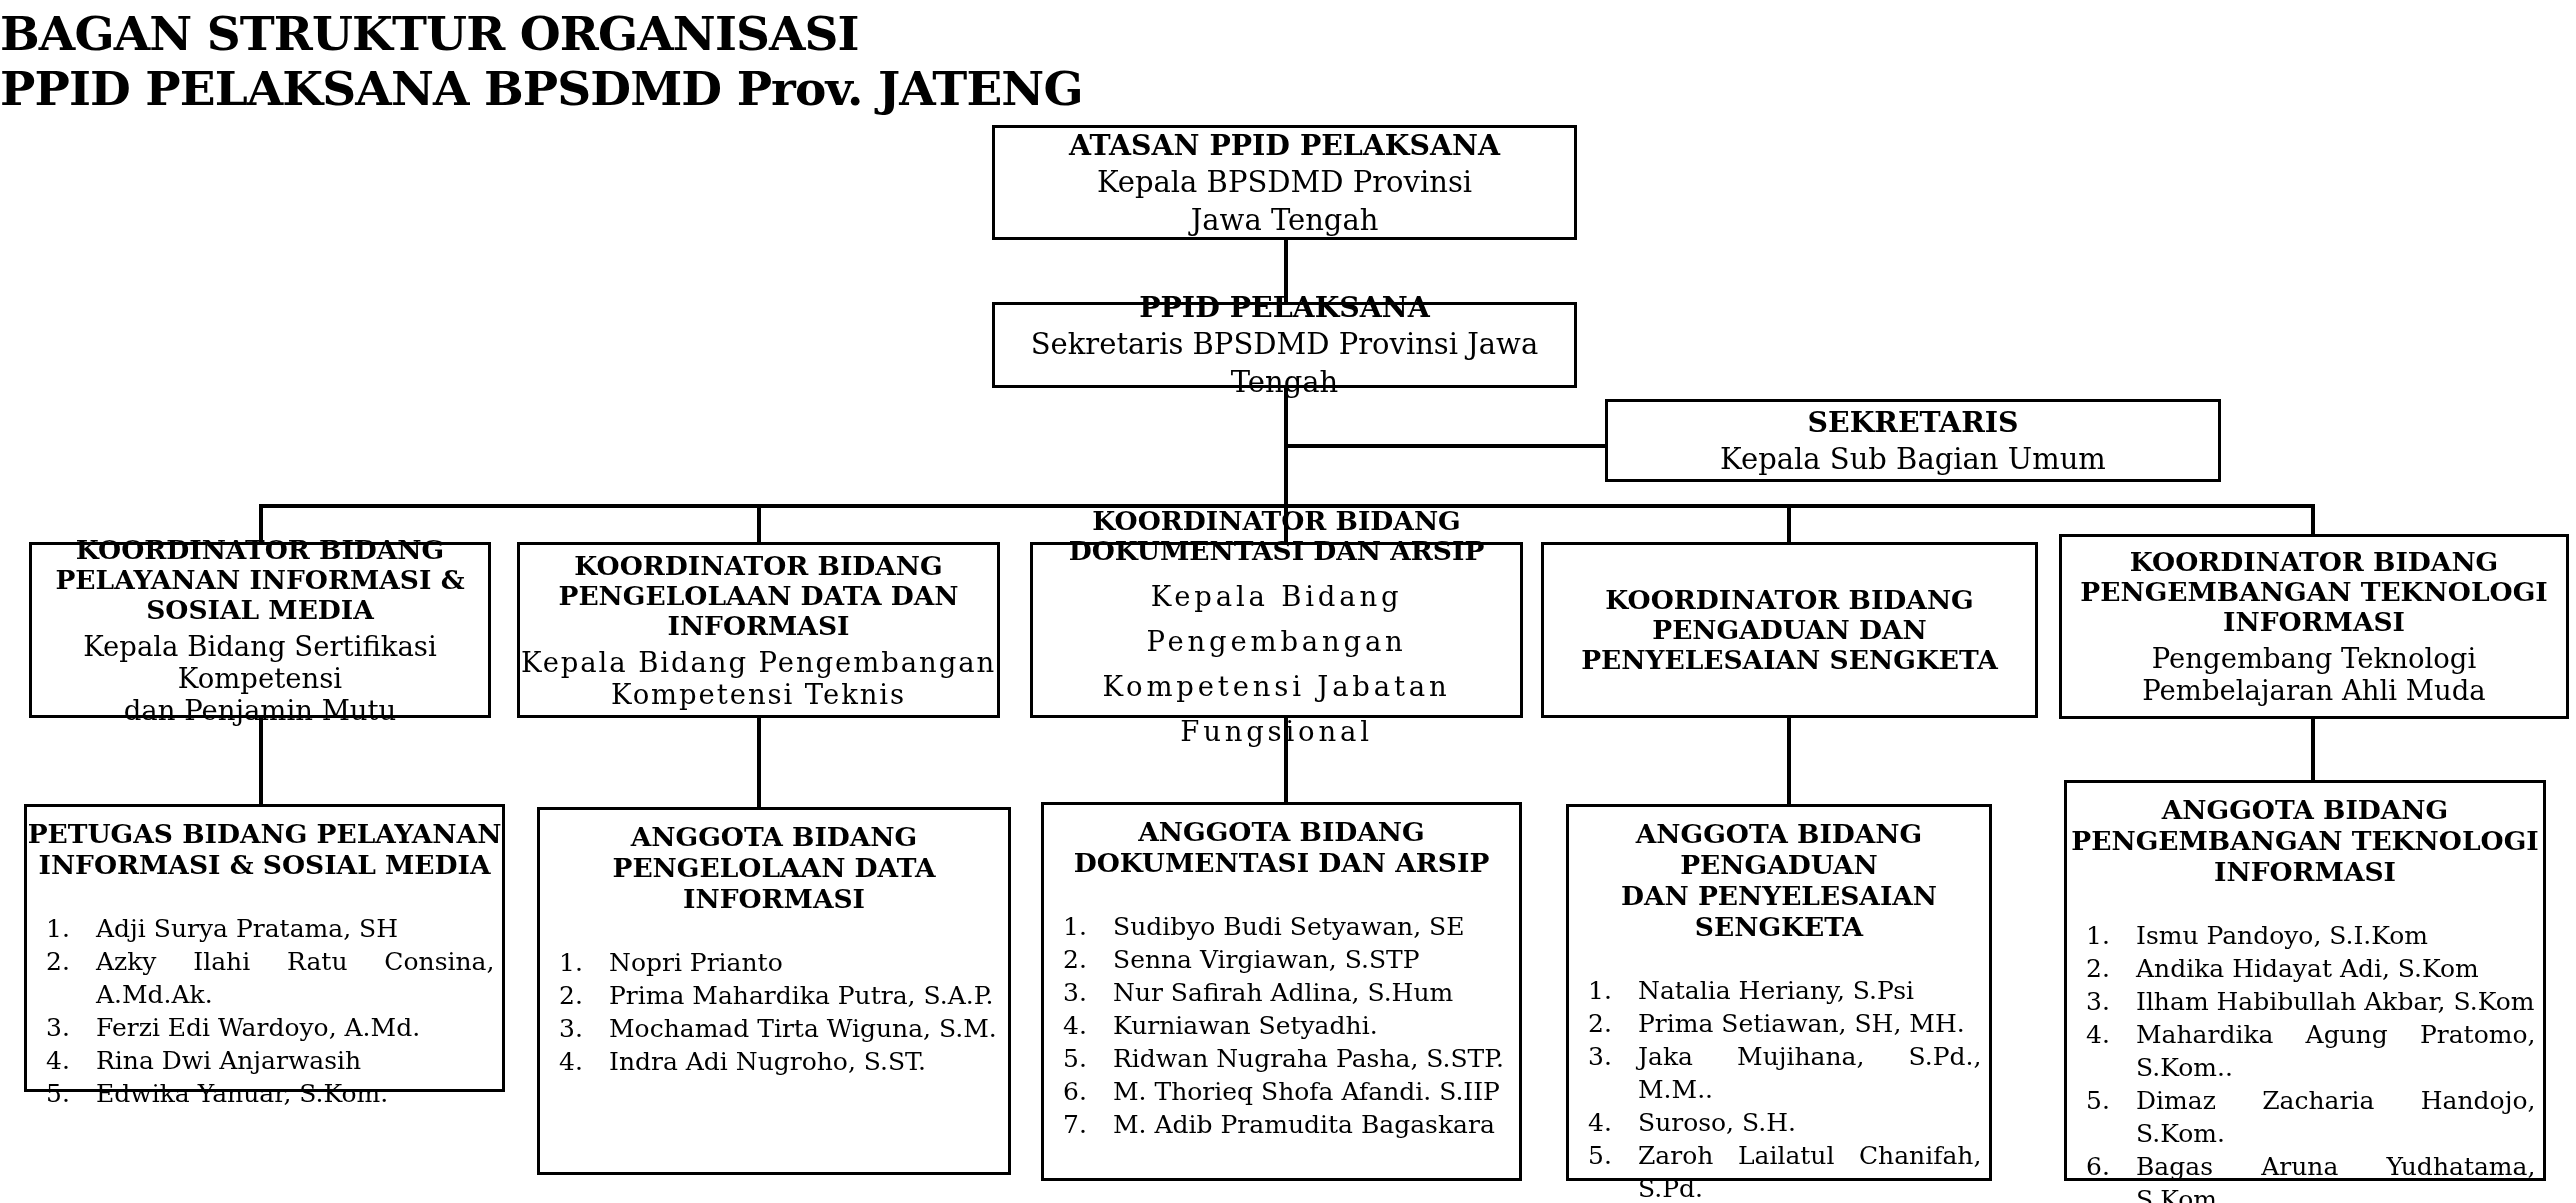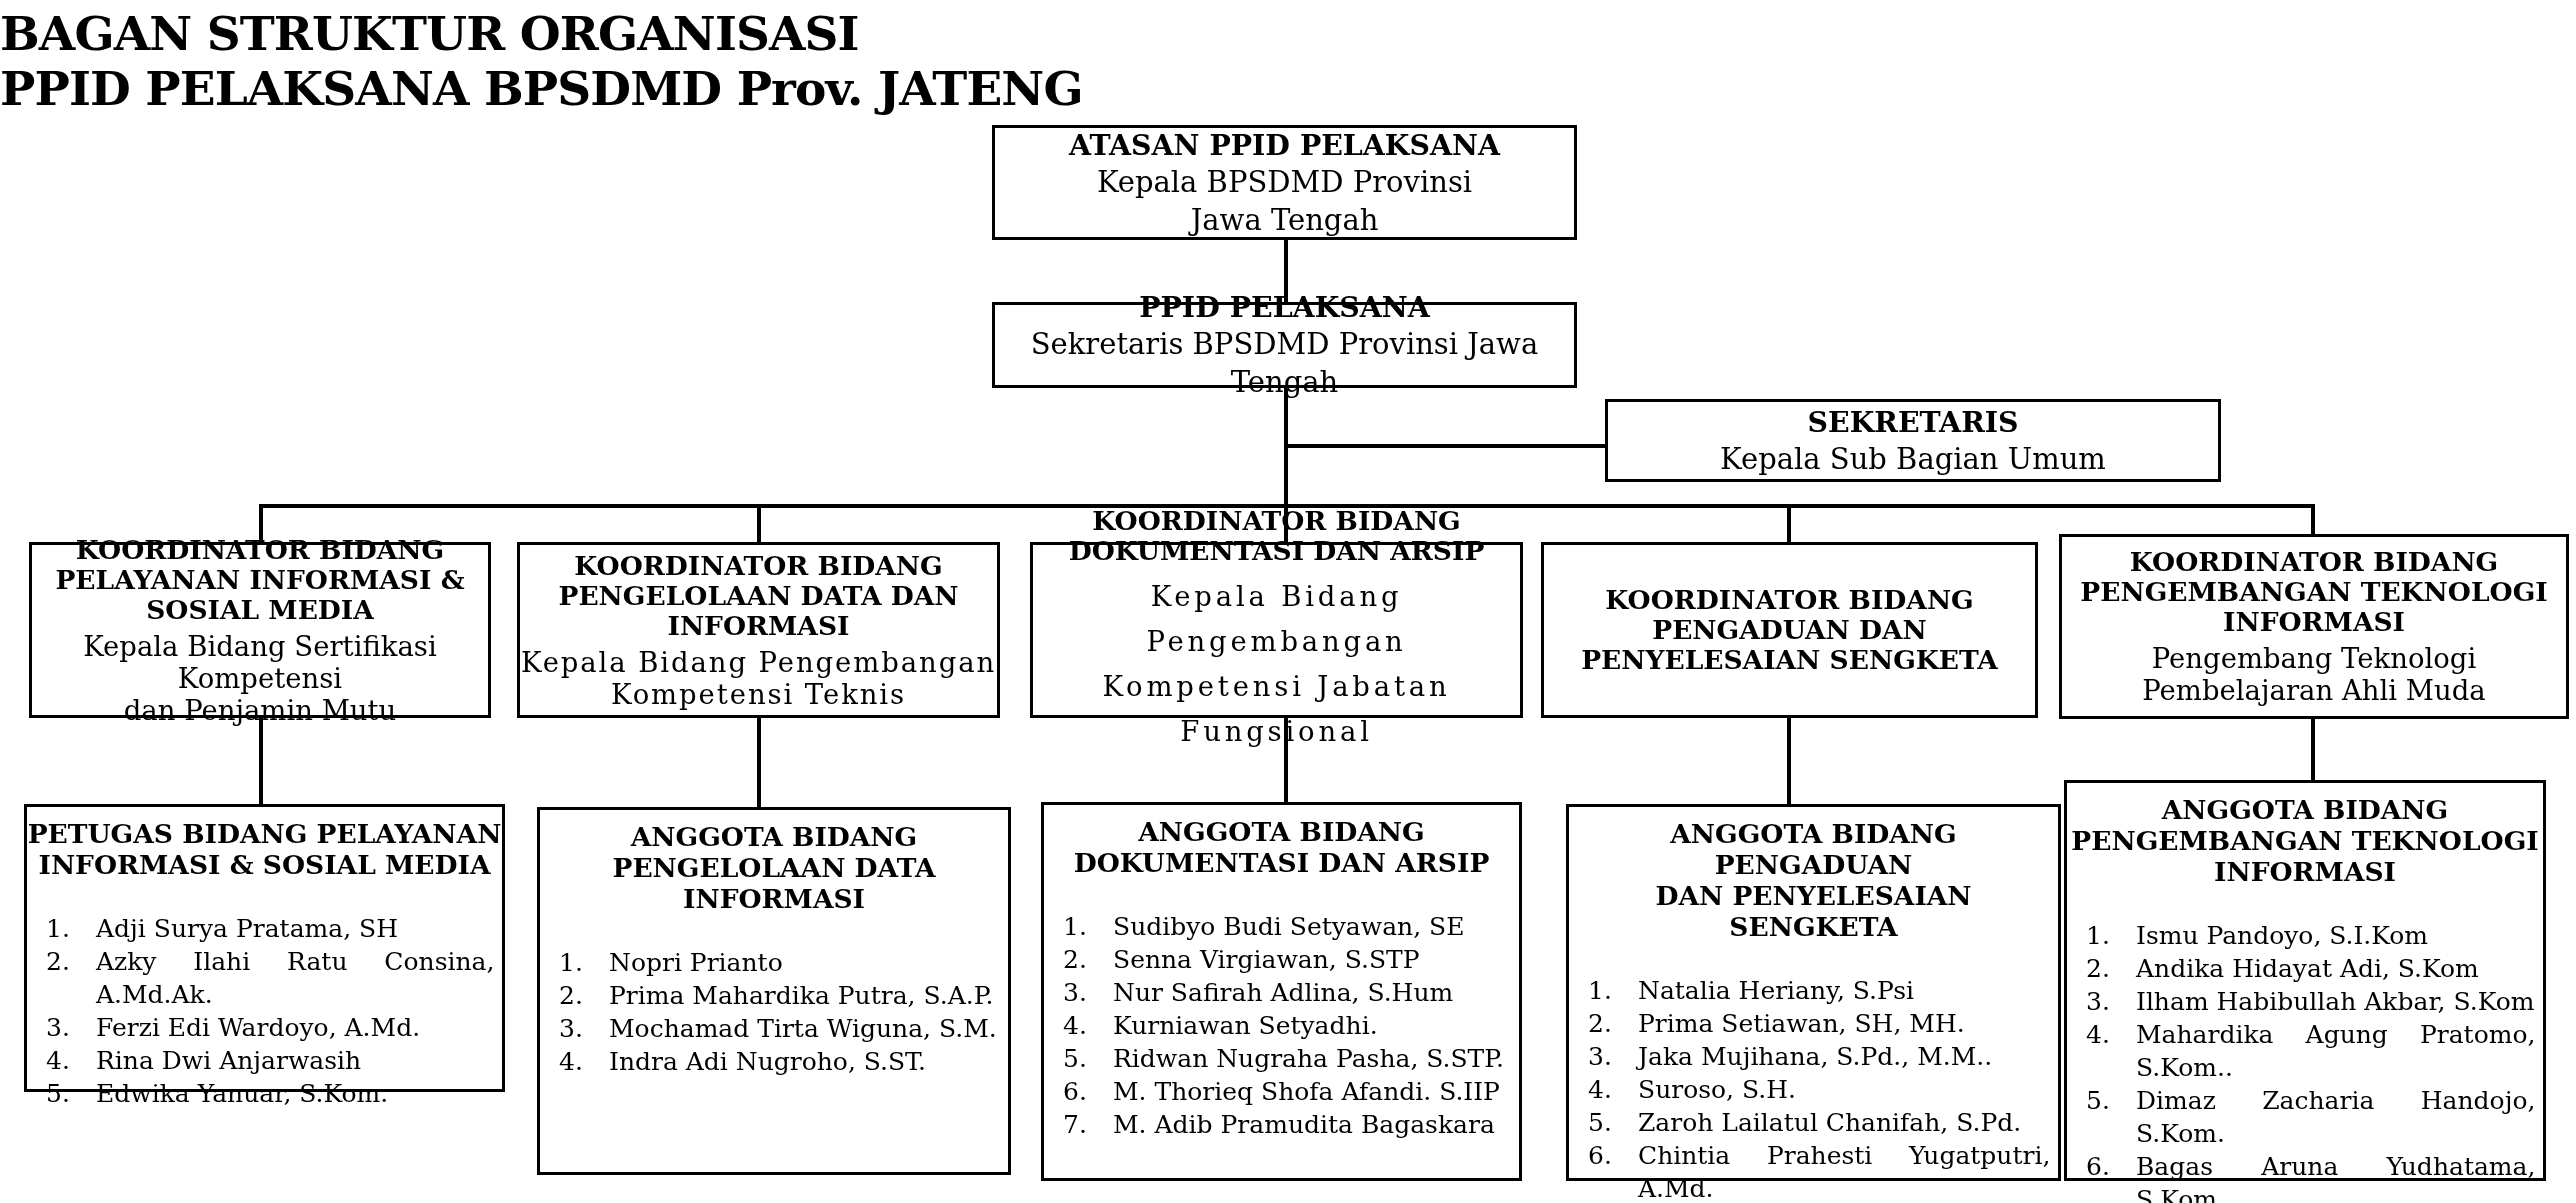--- a/index.html
+++ b/index.html
@@ -150,21 +150,21 @@
         <li>Sudibyo Budi Setyawan, SE</li>
         <li>Senna Virgiawan, S.STP</li>
         <li>Nur Safirah Adlina, S.Hum</li>
         <li>Kurniawan Setyadhi.</li>
         <li>Ridwan Nugraha Pasha, S.STP.</li>
         <li>M. Thorieq Shofa Afandi. S.IIP</li>
         <li>M. Adib Pramudita Bagaskara</li>
       </ol>
   </div>
 
-  <div class="box m" style="left:1566px;top:804px;width:495px;height:377px">
+  <div class="box m" style="left:1566px;top:804px;width:426px;height:377px">
     <div class="bt">ANGGOTA BIDANG PENGADUAN
 DAN PENYELESAIAN SENGKETA</div>
     <ol>
         <li>Natalia Heriany, S.Psi</li>
         <li>Prima Setiawan, SH, MH.</li>
         <li>Jaka Mujihana, S.Pd., M.M..</li>
         <li>Suroso, S.H.</li>
         <li>Zaroh Lailatul Chanifah, S.Pd.</li>
         <li>Chintia Prahesti Yugatputri, A.Md.</li>
       </ol>

